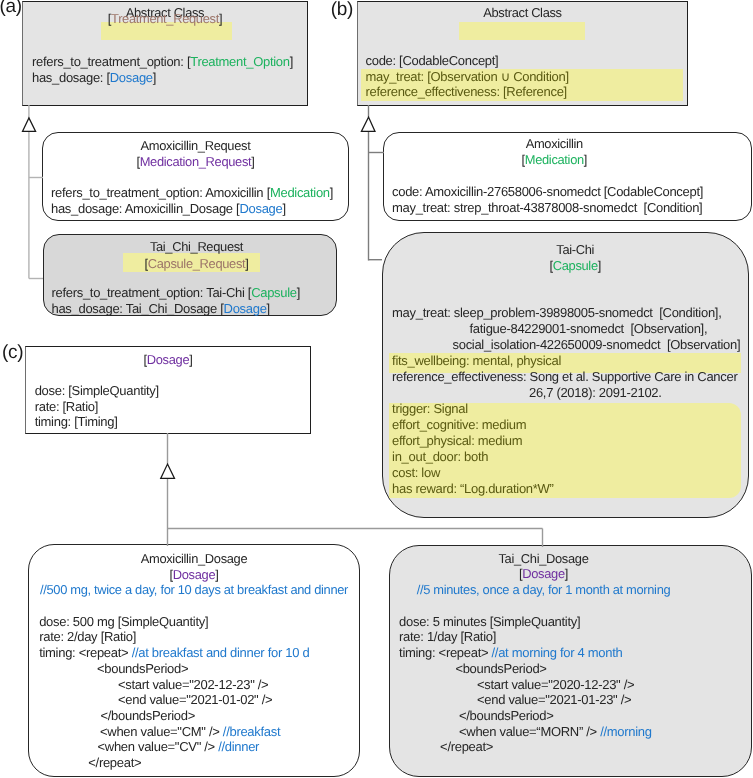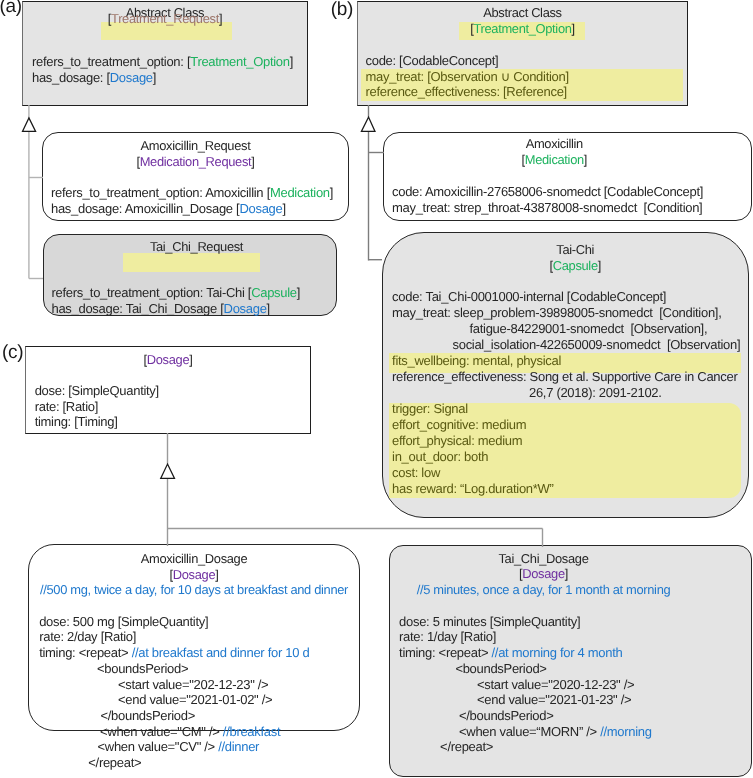--- a/index.html
+++ b/index.html
@@ -40,47 +40,46 @@
 <div class="box rn" style="left:42px;top:132px;width:307px;height:89px;border-radius:16px;background:#ffffff;">
   <div class="ttl" style="left:0;top:5.4px;width:100%;">Amoxicillin_Request</div>
   <div class="sub" style="left:0;top:21.2px;width:100%;"><span class="brk">[</span><span class="purple">Medication_Request</span><span class="brk">]</span></div>
   <div class="ln" style="left:8px;top:52.3px;"><span>refers_to_treatment_option: Amoxicillin </span><span class="brk">[</span><span class="green">Medication</span><span class="brk">]</span></div>
   <div class="ln" style="left:8px;top:68.1px;"><span>has_dosage: Amoxicillin_Dosage </span><span class="brk">[</span><span class="blue">Dosage</span><span class="brk">]</span></div>
 </div>
 
 <div class="box rn" style="left:42.5px;top:234px;width:294.5px;height:82px;border-radius:16px;background:#d8d8d8;">
   <div class="hl" style="left:79.2px;top:18.3px;width:137.5px;height:18.5px;"></div>
   <div class="ttl" style="left:6.75px;top:4px;width:100%;">Tai_Chi_Request</div>
+  <div class="sub" style="left:6.75px;top:20.5px;width:100%;"><span class="brk">[</span><span class="brown">Capsule_Request</span><span class="brk">]</span></div>
   <div class="ln" style="left:8px;top:50.2px;"><span>refers_to_treatment_option: Tai-Chi </span><span class="brk">[</span><span class="green">Capsule</span><span class="brk">]</span></div>
   <div class="ln" style="left:8px;top:65.9px;"><span>has_dosage: Tai_Chi_Dosage </span><span class="brk">[</span><span class="blue">Dosage</span><span class="brk">]</span></div>
 </div>
 
 <div class="box sq" style="left:357px;top:1px;width:331px;height:105px;background:#e4e4e4;">
   <div class="hl" style="left:100.5px;top:19.5px;width:126.4px;height:18.5px;"></div>
   <div class="hl" style="left:3px;top:67.4px;width:322px;height:31.5px;"></div>
   <div class="ttl" style="left:0;top:3px;width:100%;">Abstract Class</div>
-  <div class="sub" style="left:0;top:18.6px;width:100%;"><span class="brk">[</span><span class="green">Treatment_Option</span><span class="brk">]</span></div>
   <div class="ln" style="left:7.5px;top:51px;">code: [CodableConcept]</div>
   <div class="ln olive" style="left:7.5px;top:66.7px;">may_treat: [Observation ∪ Condition]</div>
   <div class="ln olive" style="left:7.5px;top:82.3px;">reference_effectiveness: [Reference]</div>
 </div>
 
 <div class="box rn" style="left:383px;top:132px;width:369px;height:89px;border-radius:16px;background:#ffffff;">
   <div class="ttl" style="left:-13.2px;top:3.2px;width:100%;">Amoxicillin</div>
   <div class="sub" style="left:-13.2px;top:19.4px;width:100%;"><span class="brk">[</span><span class="green">Medication</span><span class="brk">]</span></div>
   <div class="ln" style="left:8px;top:51px;">code: Amoxicillin-27658006-snomedct [CodableConcept]</div>
   <div class="ln" style="left:8px;top:66.8px;">may_treat: strep_throat-43878008-snomedct  [Condition]</div>
 </div>
 
 <div class="box rn" style="left:381.5px;top:232px;width:367.5px;height:286px;border-radius:42px;background:#e4e4e4;">
   <div class="hl" style="left:6.8px;top:119.8px;width:352px;height:20px;"></div>
   <div class="hl" style="left:6.8px;top:170.4px;width:352px;height:94.5px;border-radius:0 12px 12px 0;"></div>
   <div class="ttl" style="left:10px;top:9.4px;width:100%;">Tai-Chi</div>
   <div class="sub" style="left:10px;top:25.4px;width:100%;"><span class="brk">[</span><span class="green">Capsule</span><span class="brk">]</span></div>
-  <div class="ln" style="left:9.6px;top:56.3px;">code: Tai_Chi-0001000-internal [CodableConcept]</div>
   <div class="ln" style="left:9.6px;top:72.3px;">may_treat: sleep_problem-39898005-snomedct  [Condition],</div>
   <div class="ln" style="left:87px;top:88.3px;">fatigue-84229001-snomedct  [Observation],</div>
   <div class="ln" style="left:70px;top:104.3px;">social_isolation-422650009-snomedct  [Observation]</div>
   <div class="ln olive" style="left:9.6px;top:120.3px;">fits_wellbeing: mental, physical</div>
   <div class="ln" style="left:9.6px;top:136.3px;">reference_effectiveness: Song et al. Supportive Care in Cancer</div>
   <div class="ln" style="left:146.5px;top:152.3px;">26,7 (2018): 2091-2102.</div>
   <div class="ln olive" style="left:9.6px;top:168.3px;">trigger: Signal</div>
   <div class="ln olive" style="left:9.6px;top:184.3px;">effort_cognitive: medium</div>
   <div class="ln olive" style="left:9.6px;top:200.3px;">effort_physical: medium</div>
   <div class="ln olive" style="left:9.6px;top:216.3px;">in_out_door: both</div>
@@ -88,37 +87,37 @@
   <div class="ln olive" style="left:9.6px;top:248.3px;">has reward: “Log.duration*W”</div>
 </div>
 
 <div class="box sq" style="left:25px;top:346px;width:286px;height:88px;background:#ffffff;">
   <div class="sub" style="left:0;top:4.6px;width:100%;"><span class="brk">[</span><span class="purple">Dosage</span><span class="brk">]</span></div>
   <div class="ln" style="left:8.7px;top:35.8px;">dose: [SimpleQuantity]</div>
   <div class="ln" style="left:8.7px;top:51.6px;">rate: [Ratio]</div>
   <div class="ln" style="left:8.7px;top:67.4px;">timing: [Timing]</div>
 </div>
 
-<div class="box rn" style="left:28px;top:544px;width:332px;height:187px;border-radius:26px;background:#ffffff;">
+<div class="box rn" style="left:28px;top:544px;width:332px;height:233px;border-radius:26px;background:#ffffff;">
   <div class="ttl" style="left:0;top:5.8px;width:100%;">Amoxicillin_Dosage</div>
   <div class="sub" style="left:0;top:21.5px;width:100%;"><span class="brk">[</span><span class="purple">Dosage</span><span class="brk">]</span></div>
   <div class="sub blue" style="left:0;top:37.2px;width:100%;">//500 mg, twice a day, for 10 days at breakfast and dinner</div>
   <div class="ln" style="left:10.2px;top:68.7px;">dose: 500 mg [SimpleQuantity]</div>
   <div class="ln" style="left:10.2px;top:84.4px;">rate: 2/day [Ratio]</div>
   <div class="ln" style="left:10.2px;top:100.1px;"><span>timing: &lt;repeat&gt; </span><span class="blue">//at breakfast and dinner for 10 d</span></div>
   <div class="ln" style="left:68px;top:115.8px;">&lt;boundsPeriod&gt;</div>
   <div class="ln" style="left:89px;top:131.6px;">&lt;start value="202-12-23" /&gt;</div>
   <div class="ln" style="left:89px;top:147.3px;">&lt;end value="2021-01-02" /&gt;</div>
   <div class="ln" style="left:71.5px;top:163px;">&lt;/boundsPeriod&gt;</div>
   <div class="ln" style="left:71px;top:178.7px;"><span>&lt;when value="CM" /&gt; </span><span class="blue">//breakfast</span></div>
   <div class="ln" style="left:68.5px;top:194.4px;"><span>&lt;when value="CV" /&gt; </span><span class="blue">//dinner</span></div>
   <div class="ln" style="left:59.3px;top:210.2px;">&lt;/repeat&gt;</div>
 </div>
 
-<div class="box rn" style="left:389px;top:545px;width:363px;height:232px;border-radius:14px;background:#e4e4e4;">
+<div class="box rn" style="left:389px;top:545px;width:363px;height:232px;border-radius:30px;background:#e4e4e4;">
   <div class="ttl" style="left:-27px;top:4.5px;width:100%;">Tai_Chi_Dosage</div>
   <div class="sub" style="left:-27px;top:20.3px;width:100%;"><span class="brk">[</span><span class="purple">Dosage</span><span class="brk">]</span></div>
   <div class="sub blue" style="left:-27px;top:36px;width:100%;">//5 minutes, once a day, for 1 month at morning</div>
   <div class="ln" style="left:9.1px;top:67.6px;">dose: 5 minutes [SimpleQuantity]</div>
   <div class="ln" style="left:9.1px;top:83.3px;">rate: 1/day [Ratio]</div>
   <div class="ln" style="left:9.1px;top:99px;"><span>timing: &lt;repeat&gt; </span><span class="blue">//at morning for 4 month</span></div>
   <div class="ln" style="left:65.4px;top:114.7px;">&lt;boundsPeriod&gt;</div>
   <div class="ln" style="left:87px;top:130.5px;">&lt;start value="2020-12-23" /&gt;</div>
   <div class="ln" style="left:87px;top:146.2px;">&lt;end value="2021-01-23" /&gt;</div>
   <div class="ln" style="left:69px;top:161.9px;">&lt;/boundsPeriod&gt;</div>

